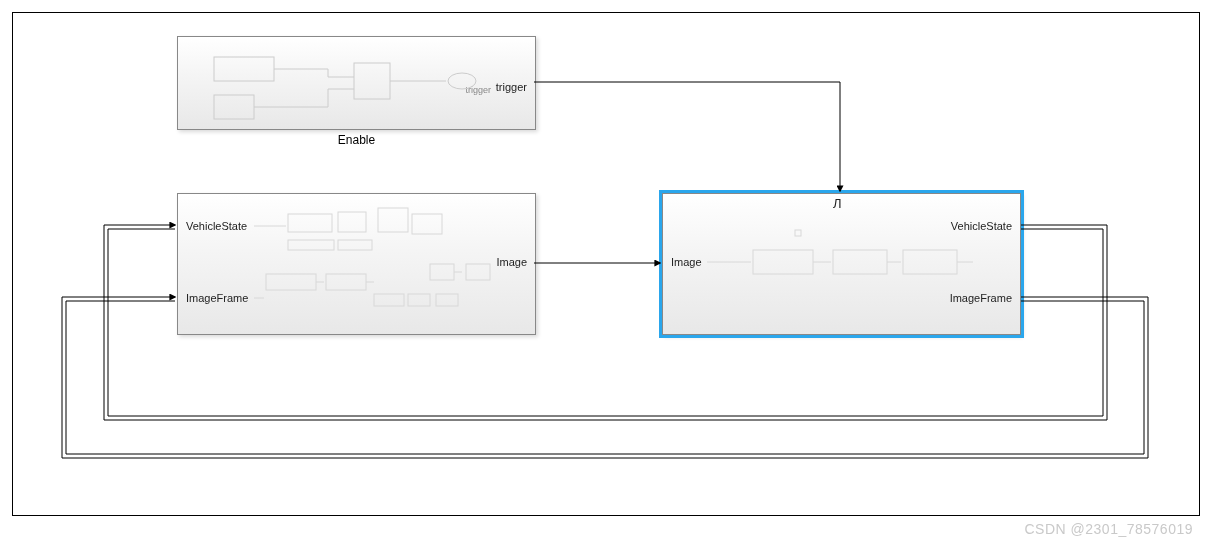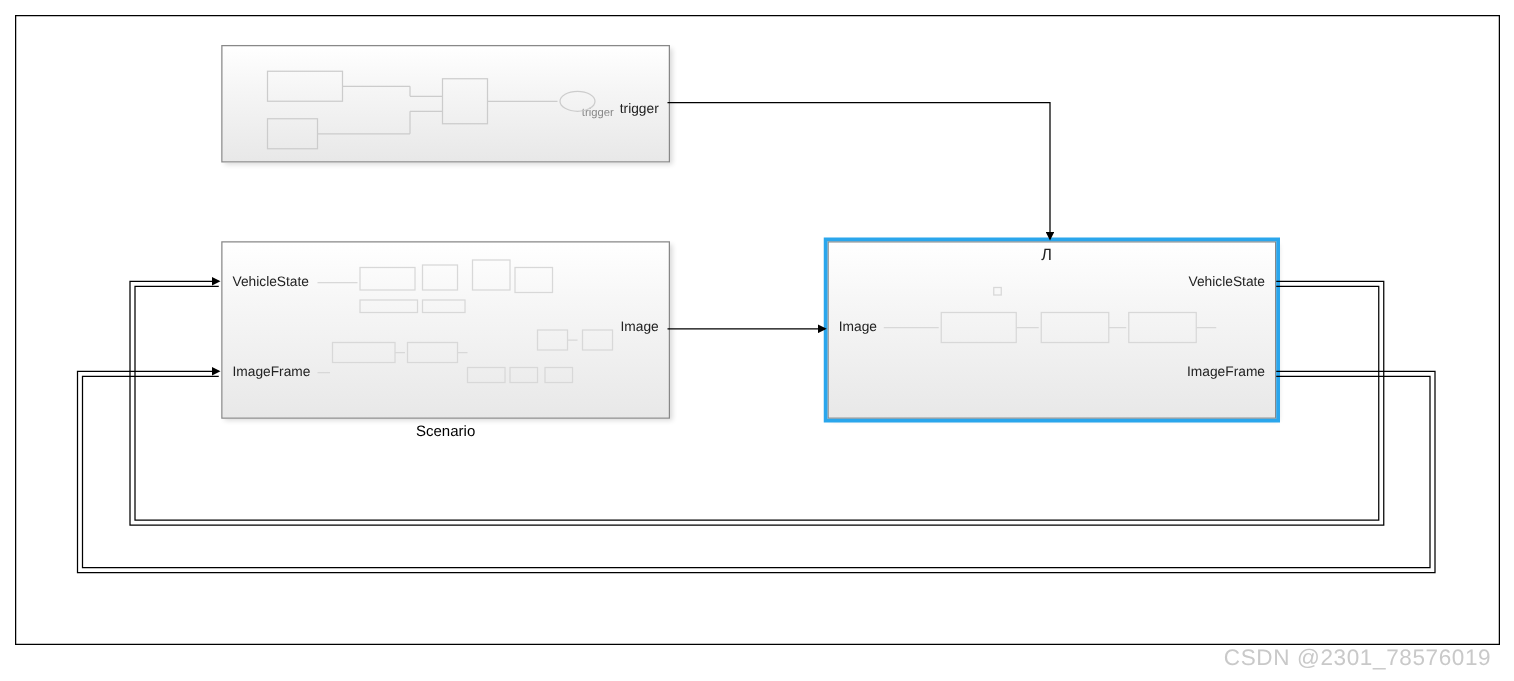--- a/index.html
+++ b/index.html
@@ -5,48 +5,48 @@
   html,body{margin:0;padding:0;background:#fff;font-family:Arial,Helvetica,sans-serif;font-size:12px;color:#222;}
   .canvas{position:relative;width:1211px;height:545px;background:#fff;overflow:hidden;}
   .bbox{position:absolute;border:1px solid #000;}
   .blk{position:absolute;border:1px solid #888;background:linear-gradient(to bottom,#fff 0%,#f5f5f5 40%,#e8e8e8 100%);box-shadow:2px 2px 4px rgba(0,0,0,.15);}
   .blk.sel{outline:3px solid #2aa6ec;}
   .blk-label{position:absolute;width:100%;text-align:center;top:100%;margin-top:4px;color:#000;}
   .blk-label.sel{color:#1e88e5;}
   .port{position:absolute;font-size:11px;color:#222;white-space:nowrap;}
   .port.tiny{font-size:9px;color:#888;}
   svg{position:absolute;left:0;top:0;width:1211px;height:545px;pointer-events:none;}
-  .wm{position:absolute;right:18px;bottom:8px;color:#c9c9c9;font-size:18px;letter-spacing:.5px;}
+  .wm{position:absolute;right:18px;bottom:8px;color:#c9c9c9;font-size:14px;letter-spacing:.5px;}
 </style>
 </head>
 <body>
 
 <div class="canvas">
 
   <div class="bbox" style="left:12px;top:12px;width:1186px;height:502px;"></div>
 
   <div class="blk" style="left:177px;top:36px;width:357px;height:92px;">
     <div class="port" style="right:8px;top:44px;">trigger</div>
     <div class="port tiny" style="right:44px;top:48px;">trigger</div>
+    <div class="blk-label">Enable</div>
     <svg viewBox="0 0 357 92" style="width:100%;height:100%;">
       <rect x="36" y="20" width="60" height="24" fill="none" stroke="#ccc"></rect>
       <rect x="36" y="58" width="40" height="24" fill="none" stroke="#ccc"></rect>
       <rect x="176" y="26" width="36" height="36" fill="none" stroke="#ccc"></rect>
       <path d="M96 32 H150 M150 32 V40 M150 40 H176" stroke="#ccc" fill="none"></path>
       <path d="M76 70 H150 M150 70 V52 M150 52 H176" stroke="#ccc" fill="none"></path>
       <path d="M212 44 H268" stroke="#ccc" fill="none"></path>
       <ellipse cx="284" cy="44" rx="14" ry="8" fill="none" stroke="#ccc"></ellipse>
     </svg>
   </div>
 
   <div class="blk" style="left:177px;top:193px;width:357px;height:140px;">
     <div class="port" style="left:8px;top:26px;">VehicleState</div>
     <div class="port" style="left:8px;top:98px;">ImageFrame</div>
     <div class="port" style="right:8px;top:62px;">Image</div>
-    <div class="blk-label">Scenario</div>
     <svg viewBox="0 0 357 140" style="width:100%;height:100%;">
       <g stroke="#d8d8d8" fill="none">
         <rect x="110" y="20" width="44" height="18"></rect>
           <rect x="160" y="18" width="28" height="20"></rect>
         <rect x="200" y="14" width="30" height="24"></rect>
           <rect x="234" y="20" width="30" height="20"></rect>
         <rect x="110" y="46" width="46" height="10"></rect>
           <rect x="160" y="46" width="34" height="10"></rect>
         <rect x="88" y="80" width="50" height="16"></rect>
           <rect x="148" y="80" width="40" height="16"></rect>

